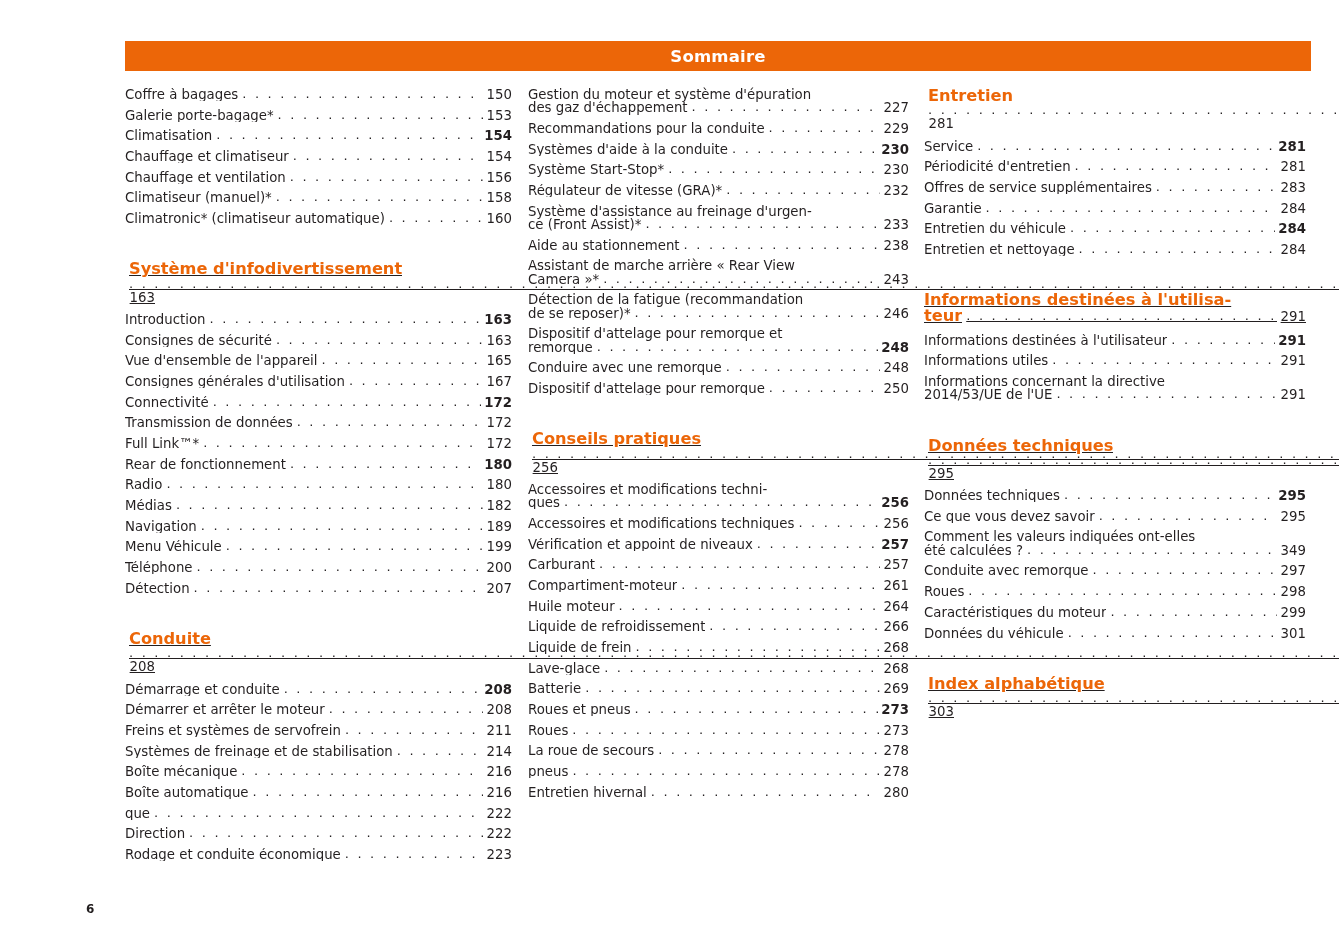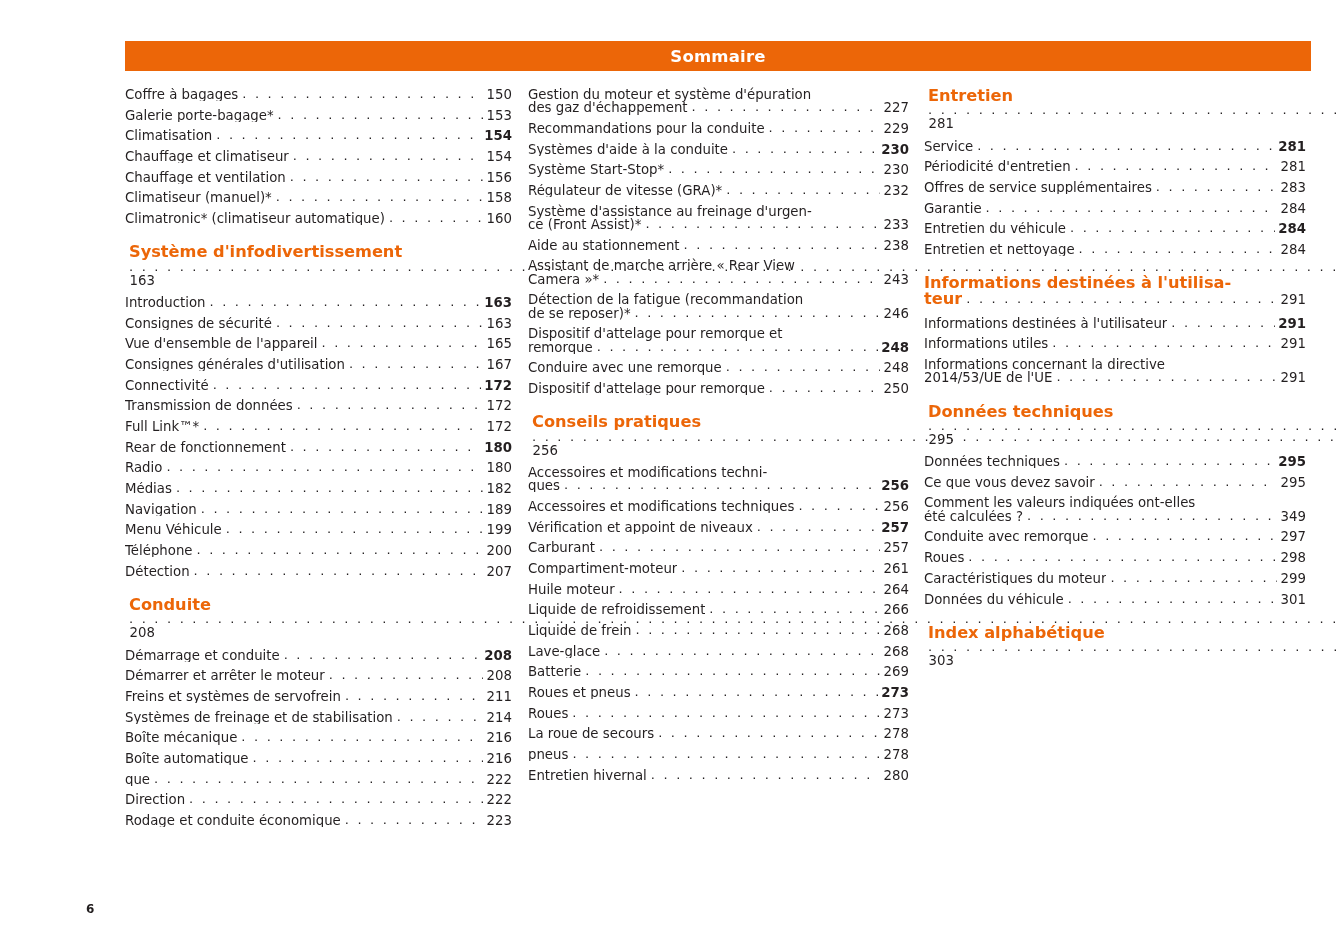--- a/index.html
+++ b/index.html
@@ -125,21 +125,21 @@
   .section-head .lastline .label {
     color: #ec6608;
     font-weight: bold;
     font-size: 16.2px;
   }
   .section-head .num {
     color: #231f20;
     font-weight: normal;
   }
   .section-head { margin-bottom: 9px; flex-direction: column; }
-  .spacer-top { margin-top: 19px; }
+  .spacer-top { margin-top: 36px; text-decoration: underline; }
 </style>
 </head>
 <body>
 
 <div class="page">
   <div class="sheet">
     <div class="header-bar">
       <span>Sommaire</span>
     </div>
     <div class="page-number">6</div>

